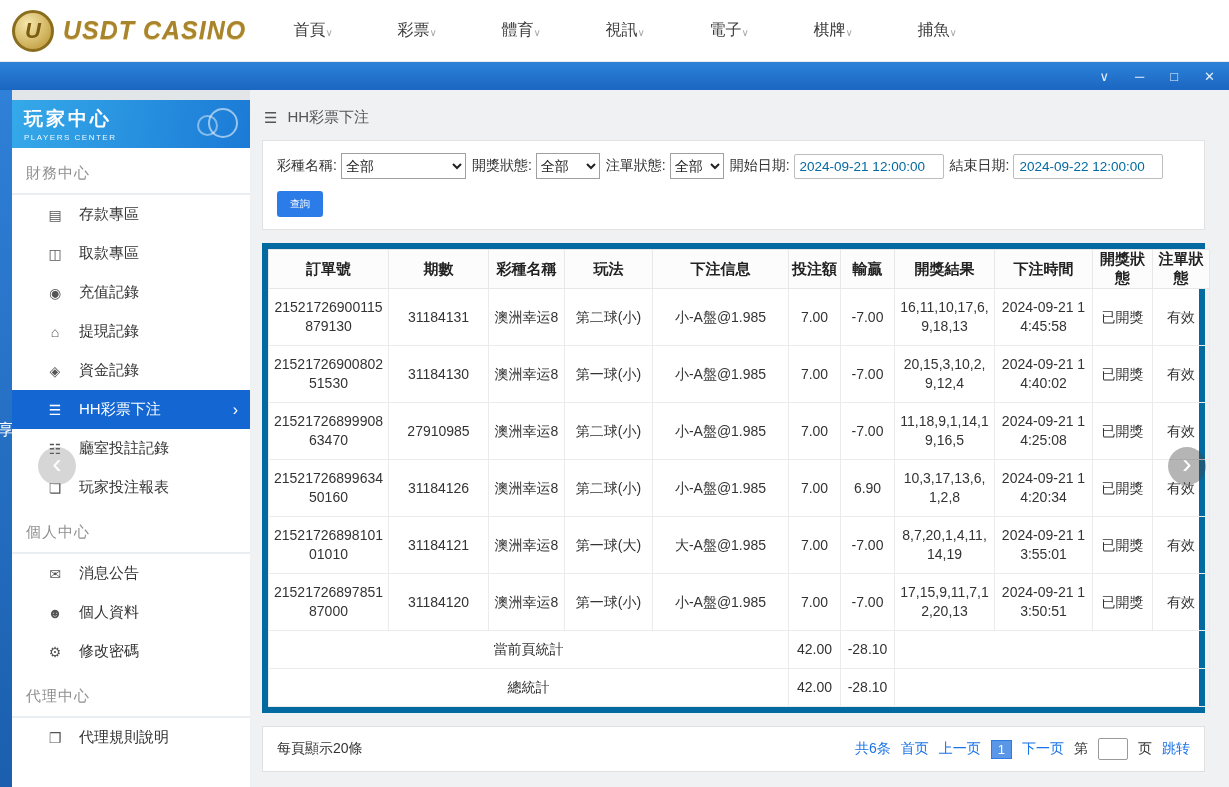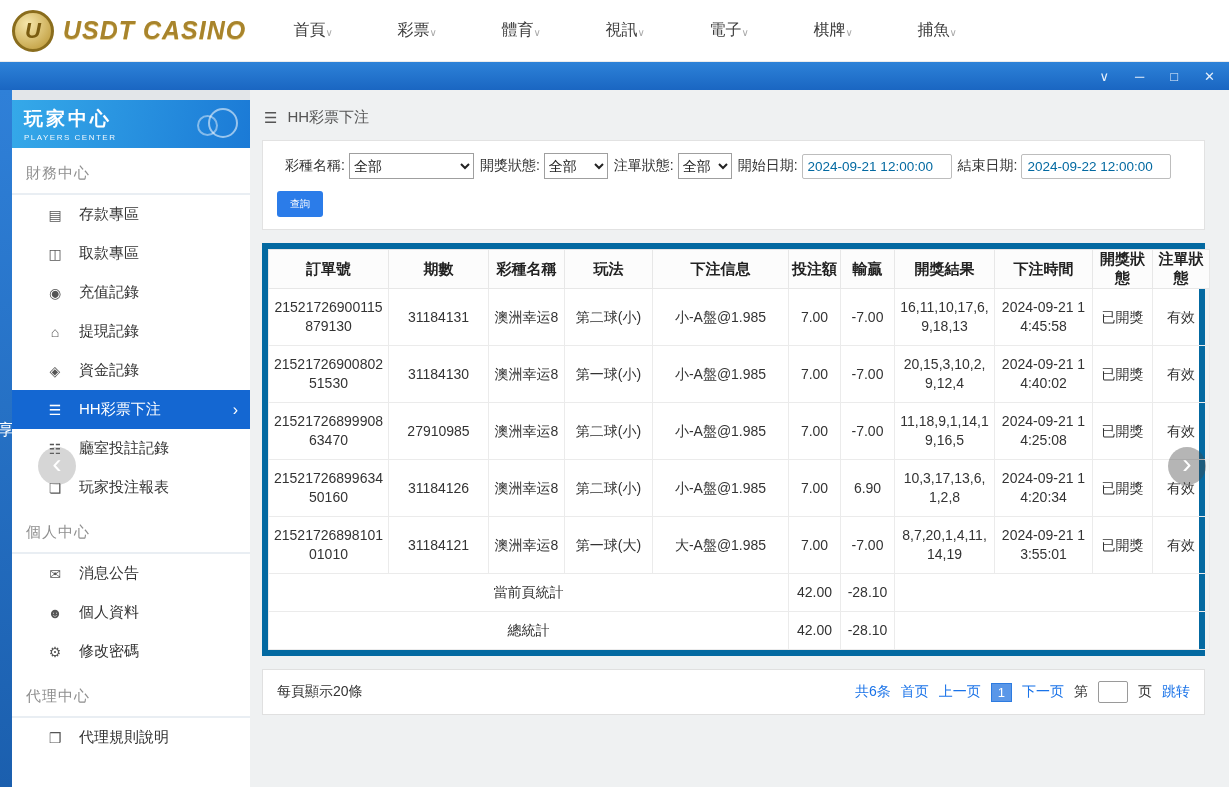--- a/index.html
+++ b/index.html
@@ -40,21 +40,21 @@
   .side-item.active .side-icon{color:#fff;}
   .side-caret{position:absolute;right:12px;color:#fff;font-size:16px;}
 
   
   .main{position:absolute;left:250px;top:0;width:979px;height:697px;background:#eff1f2;}
   .breadcrumb{padding:18px 0 13px 14px;font-size:15px;color:#555;display:flex;align-items:center;gap:10px;}
   .bc-ham{font-size:15px;color:#555;cursor:pointer;}
 
   .filter-card{margin:0 24px 13px 12px;background:#fff;border:1px solid #e2e2e2;padding:12px 12px 12px 14px;}
   .filter-row{display:flex;align-items:center;font-size:14px;color:#333;white-space:nowrap;}
-  .filter-row label{margin-right:4px;margin-left:8px;}
+  .filter-row label{margin-right:4px;}
   .filter-row .gap{margin-left:6px;}
   .sel{height:26px;border:1px solid #9f9f9f;font-size:14px;background:#fff;color:#222;}
   .sel-lg{width:125px;}
   .sel-md{width:64px;}
   .sel-sm{width:54px;}
   .date-input{width:150px;height:25px;border:1px solid #bdbdbd;font-size:13.5px;padding:0 5px;color:#0369a1;border-radius:2px;}
   .btn-search{margin-top:12px;background:#2b7ce9;color:#fff;border:none;padding:6px 13px;font-size:10px;border-radius:3px;cursor:pointer;}
 
   .table-card{margin:0 24px 13px 12px;background:#fff;border:6px solid #0369a1;}
   table{width:100%;border-collapse:collapse;table-layout:fixed;}
@@ -314,20 +314,33 @@
                 <td class="cell col-lottery">澳洲幸运8</td>
                 <td class="cell col-play">第一球(大)</td>
                 <td class="cell col-bet_info">大-A盤@1.985</td>
                 <td class="cell col-bet_amount">7.00</td>
                 <td class="cell col-win_loss">-7.00</td>
                 <td class="cell col-draw_result">8,7,20,1,4,11,14,19</td>
                 <td class="cell col-bet_time">2024-09-21 13:55:01</td>
                 <td class="cell col-draw_status">已開獎</td>
                 <td class="cell col-order_status">有效</td>
               </tr>
+              <tr class="data-row">
+                <td class="cell col-order_no">2152172689785187000</td>
+                <td class="cell col-period">31184120</td>
+                <td class="cell col-lottery">澳洲幸运8</td>
+                <td class="cell col-play">第一球(小)</td>
+                <td class="cell col-bet_info">小-A盤@1.985</td>
+                <td class="cell col-bet_amount">7.00</td>
+                <td class="cell col-win_loss">-7.00</td>
+                <td class="cell col-draw_result">17,15,9,11,7,12,20,13</td>
+                <td class="cell col-bet_time">2024-09-21 13:50:51</td>
+                <td class="cell col-draw_status">已開獎</td>
+                <td class="cell col-order_status">有效</td>
+              </tr>
               <tr class="summary-row">
                 <td class="sum-label" colspan="5">當前頁統計</td>
                 <td class="cell">42.00</td>
                 <td class="cell">-28.10</td>
                 <td class="sum-empty" colspan="4"></td>
               </tr>
               <tr class="summary-row">
                 <td class="sum-label" colspan="5">總統計</td>
                 <td class="cell">42.00</td>
                 <td class="cell">-28.10</td>

